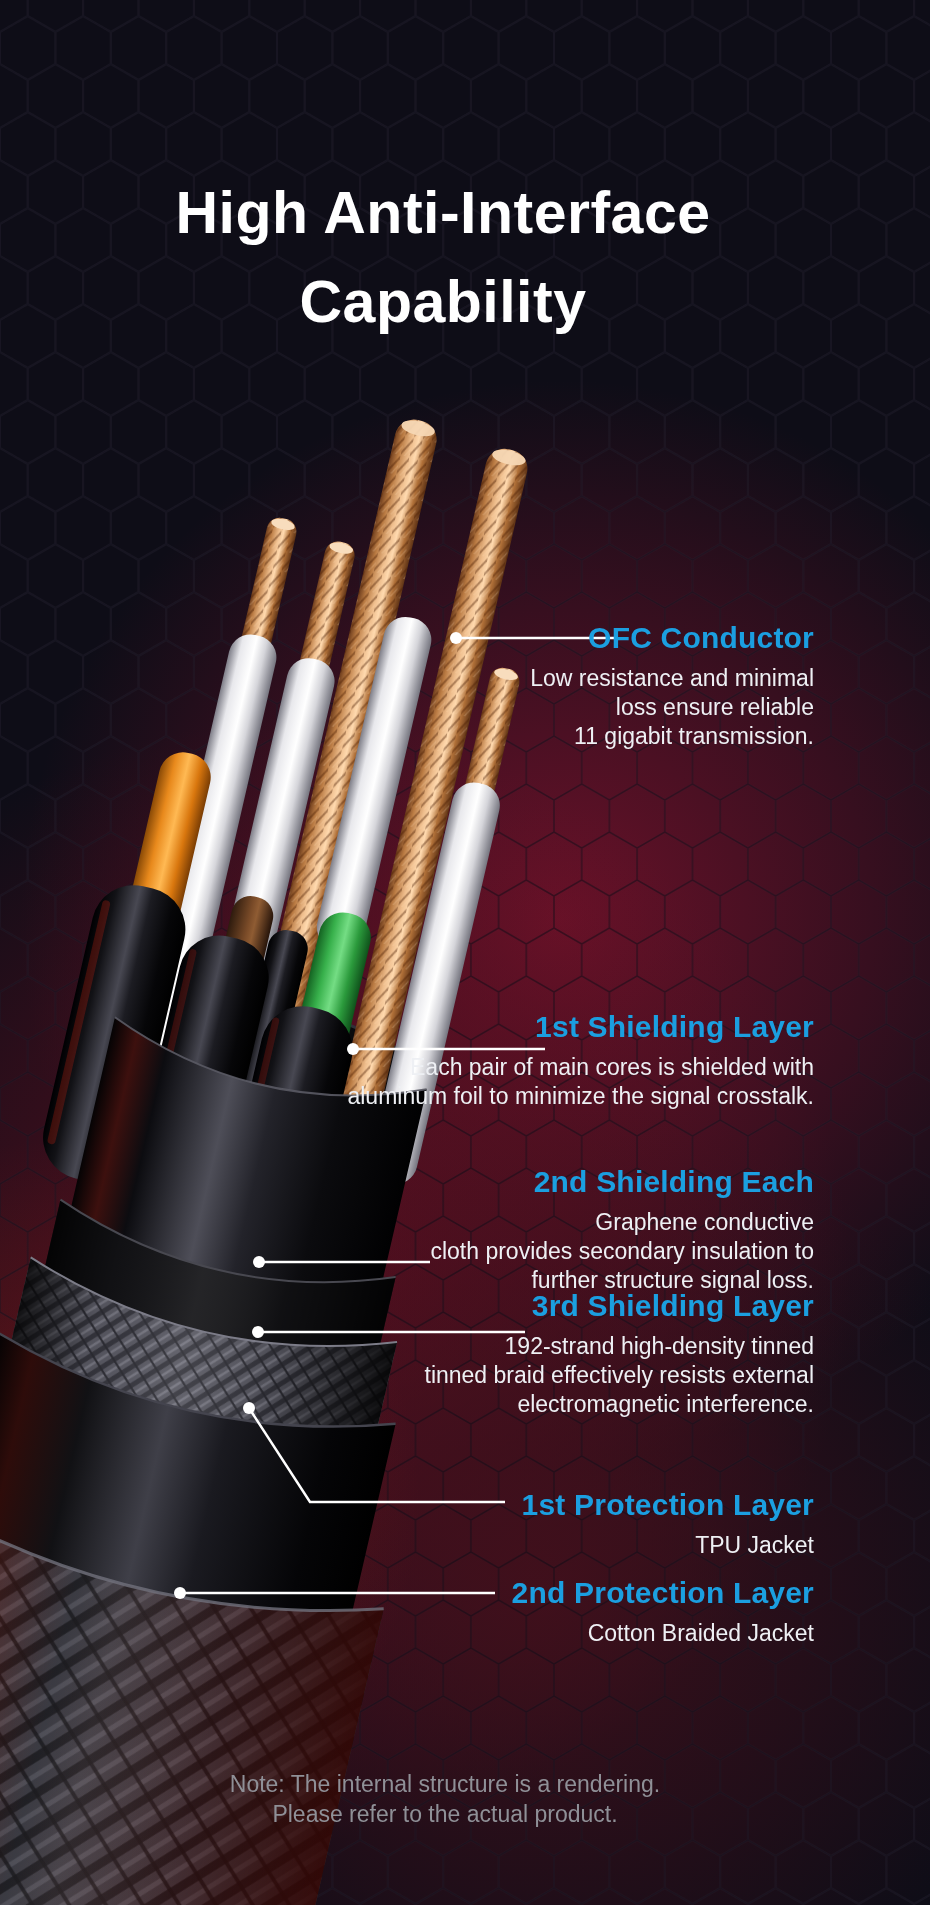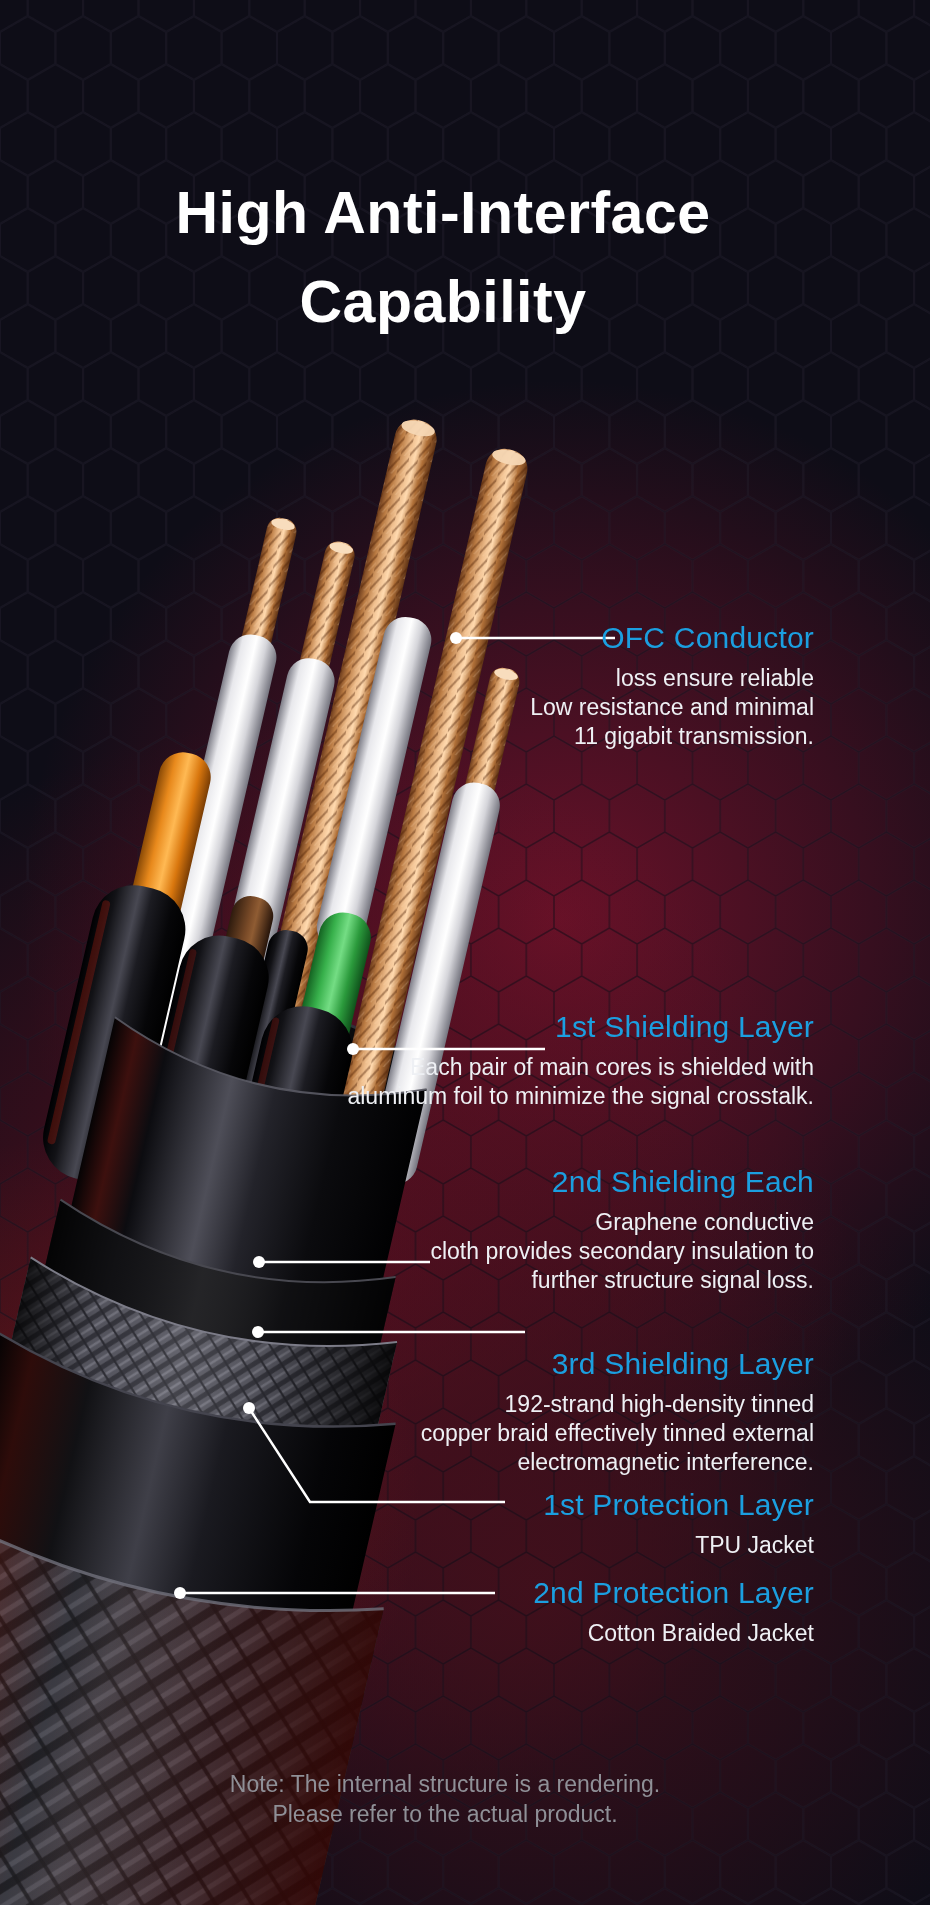--- a/index.html
+++ b/index.html
@@ -8,21 +8,21 @@
     background:#0E0D17;
     font-family:"Liberation Sans", sans-serif;
   }
   .stage{position:absolute;inset:0;width:886px;height:1905px;}
   svg.art{position:absolute;top:0;left:0;}
   .title{
     position:absolute;top:169px;left:0;right:0;text-align:center;
     color:#FFFFFF;font-size:59px;font-weight:bold;line-height:89px;letter-spacing:.5px;
   }
   .co{position:absolute;right:72px;text-align:right;}
-  .co h3{margin:0;font-size:30px;font-weight:normal;color:#1B9FE0;line-height:40px;letter-spacing:.2px;}
+  .co h3{margin:0;font-size:30px;font-weight:bold;color:#1B9FE0;line-height:40px;letter-spacing:.2px;}
   .co .d{margin-top:6px;}
   .co .d div{font-size:23px;line-height:29px;color:#EEF0F4;white-space:nowrap;}
   .note{
     position:absolute;top:1769px;left:4px;right:0;text-align:center;
     font-size:23px;line-height:30px;color:#8F9097;
   }
 </style>
 </head>
 <body>
 
@@ -288,22 +288,22 @@
 </svg>
 
 <div class="title">
   <div>High Anti-Interface</div>
   <div>Capability</div>
 </div>
 
 <div class="co" style="top:618px">
   <h3>OFC Conductor</h3>
   <div class="d">
+    <div>Low resistance and minimal</div>
     <div>loss ensure reliable</div>
-    <div>Low resistance and minimal</div>
     <div>11 gigabit transmission.</div>
   </div>
 </div>
 
 <div class="co" style="top:1007px">
   <h3>1st Shielding Layer</h3>
   <div class="d">
     <div>Each pair of main cores is shielded with</div>
     <div>aluminum foil to minimize the signal crosstalk.</div>
   </div>
@@ -311,25 +311,25 @@
 
 <div class="co" style="top:1162px">
   <h3>2nd Shielding Each</h3>
   <div class="d">
     <div>Graphene conductive</div>
     <div>cloth provides secondary insulation to</div>
     <div>further structure signal loss.</div>
   </div>
 </div>
 
-<div class="co" style="top:1344px">
+<div class="co" style="top:1286px">
   <h3>3rd Shielding Layer</h3>
   <div class="d">
     <div>192-strand high-density tinned</div>
-    <div>copper braid effectively tinned external</div>
+    <div>tinned braid effectively resists external</div>
     <div>electromagnetic interference.</div>
   </div>
 </div>
 
 <div class="co" style="top:1485px">
   <h3>1st Protection Layer</h3>
   <div class="d">
     <div>TPU Jacket</div>
   </div>
 </div>

